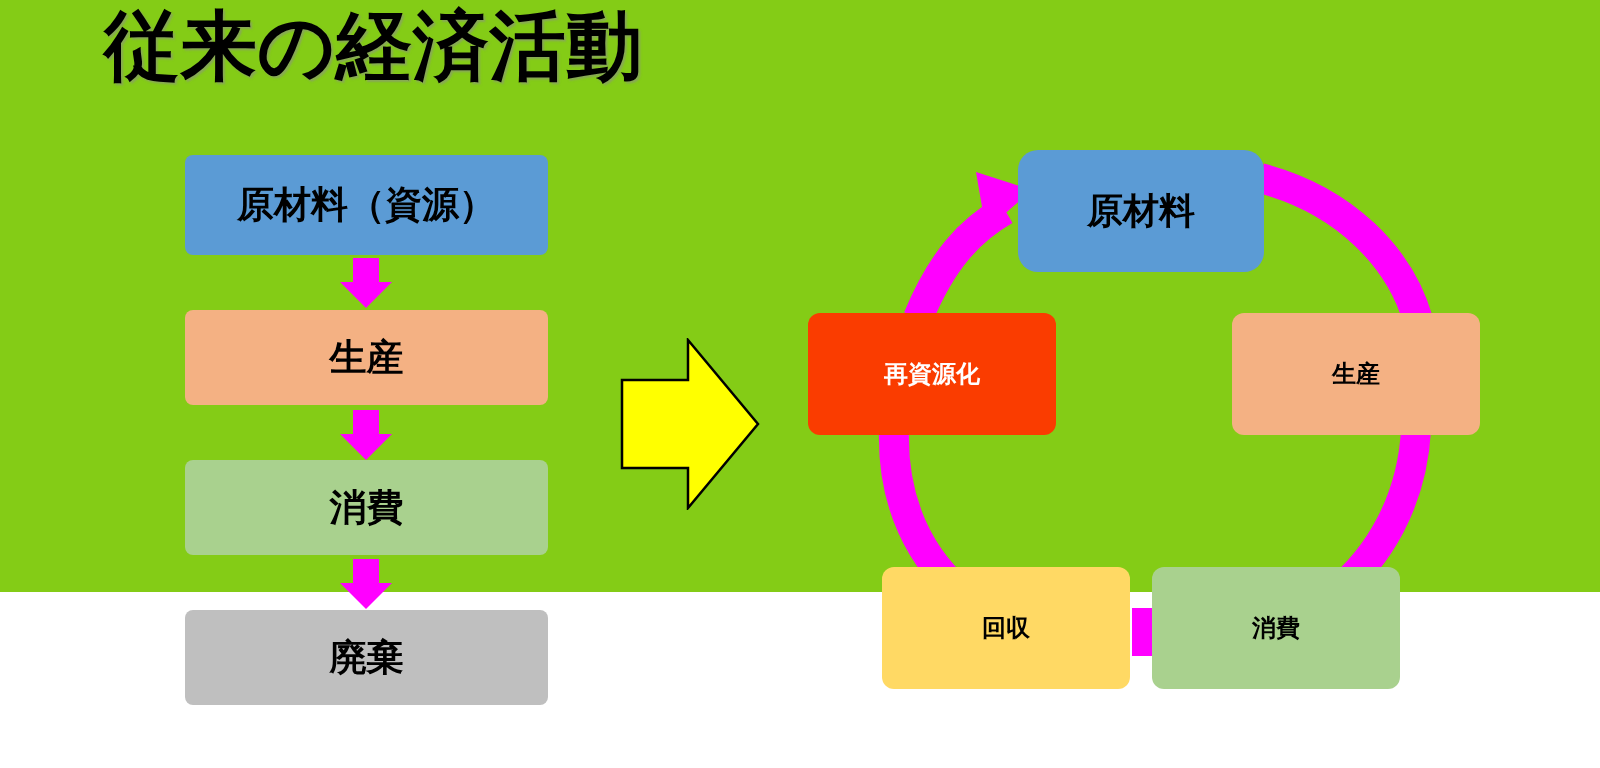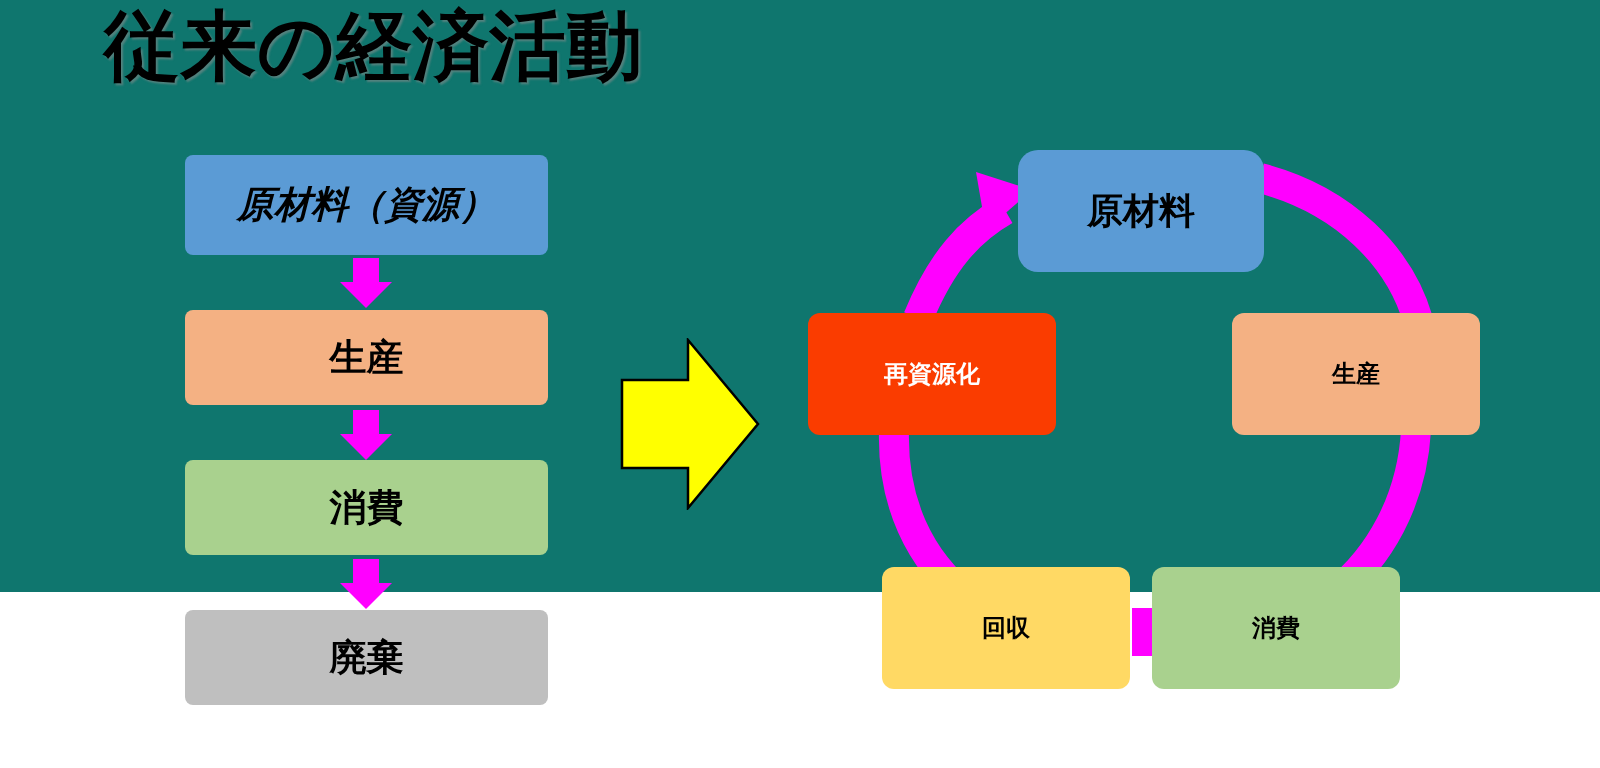--- a/index.html
+++ b/index.html
@@ -10,21 +10,21 @@
   body {
     width: 1600px;
     height: 768px;
     overflow: hidden;
     font-family: "Liberation Sans", "DejaVu Sans", sans-serif;
   }
   #stage {
     position: relative;
     width: 1600px;
     height: 592px;
-    background: #0f766e;
+    background: #84cc16;
   }
 
   
   .title {
     position: absolute;
     font-weight: bold;
     color: #000000;
     white-space: nowrap;
     letter-spacing: 0.01em;
     text-shadow: 2px 2px 2px rgba(140,140,140,0.55);
@@ -42,21 +42,21 @@
     justify-content: center;
     text-align: center;
     font-weight: bold;
     color: #000000;
     border-radius: 7px;
     line-height: 1.28;
   }
 
   
   .lbox { left: 185px; width: 363px; font-size: 37px; }
-  #l-material { top: 155px;  height: 100px; background: #5B9BD5; border-radius: 8px; font-style: italic; }
+  #l-material { top: 155px;  height: 100px; background: #5B9BD5; border-radius: 8px; }
   #l-produce  { top: 310px;  height: 95px;  background: #F4B183; border-radius: 8px; }
   #l-consume  { top: 460px;  height: 95px;  background: #A9D18E; border-radius: 8px; }
   #l-dispose  { top: 610px;  height: 95px;  background: #BFBFBF; border-radius: 8px; }
 
   
   .down-arrow {
     position: absolute;
     left: 340px;
     width: 52px;
     height: 50px;

